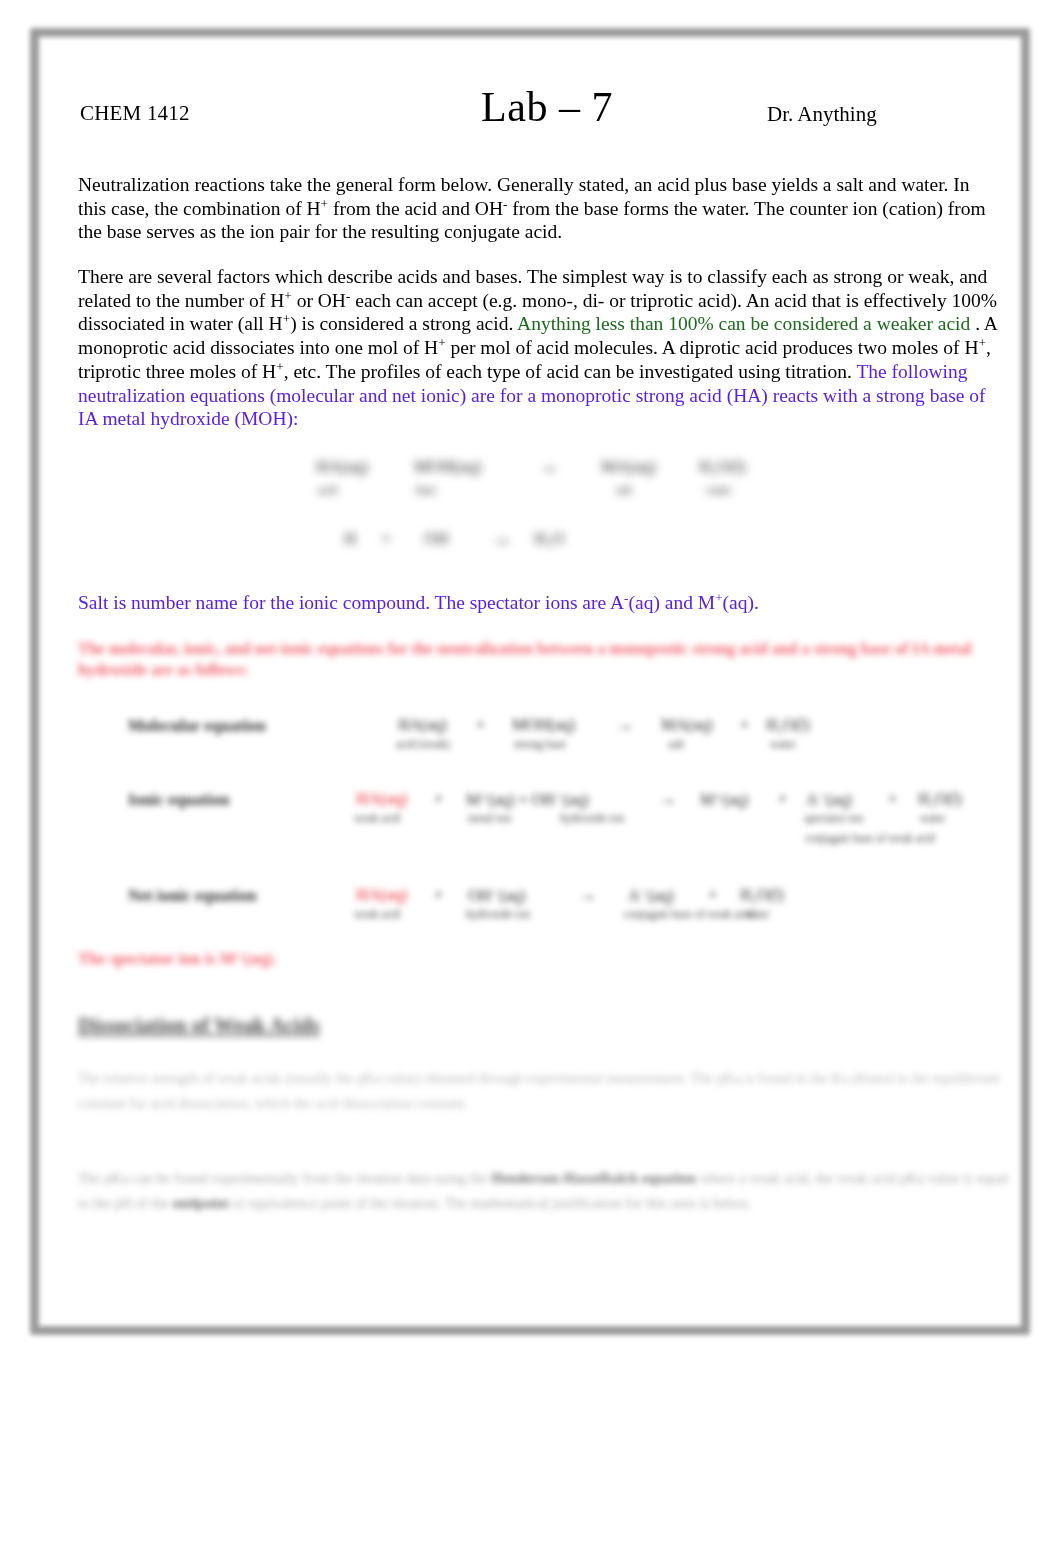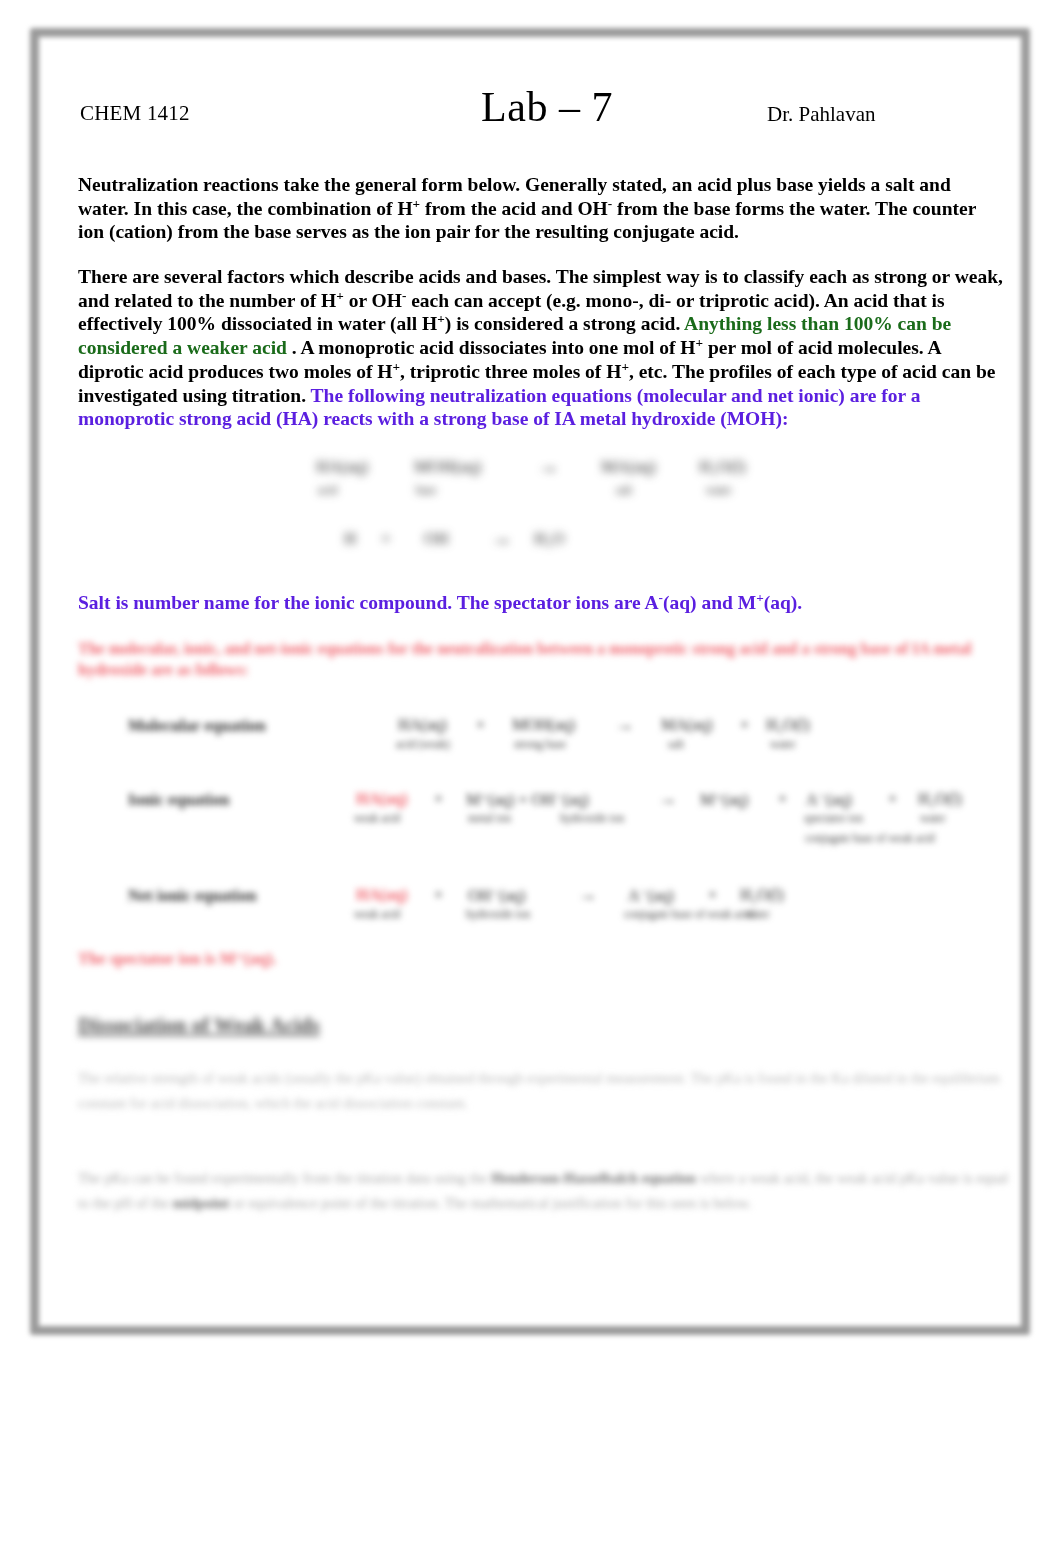--- a/index.html
+++ b/index.html
@@ -76,21 +76,20 @@
     color: #000;
   }
 
   
   .para {
     position: absolute;
     font-size: 19.5px;
     line-height: 23.7px;
     color: #000;
     text-align: left;
-    font-weight: bold;
   }
   sup { font-size: 0.68em; vertical-align: super; line-height: 0; }
 
   .c-green  { color: #1a6b1a; text-align: center; }
   .c-purple { color: #5b1fe0; }
 
   #para1 { left: 62px; top: 153px;  width: 912px; }
   #para2 { left: 62px; top: 245px;  width: 928px; }
   #salt-line { left: 62px; top: 571px; width: 920px; font-size: 19.5px; }
 
@@ -188,21 +187,21 @@
 </head>
 <body>
 
 <div id="page-frame"></div>
 <div id="page-inner-white"></div>
 
 <div id="content">
 
   <div class="hdr-left">CHEM 1412</div>
   <div class="hdr-title">Lab – 7</div>
-  <div class="hdr-right">Dr. Pahlavan</div>
+  <div class="hdr-right">Dr. Anything</div>
 
   <div class="para" id="para1"><span>Neutralization reactions</span><span>  take the general form below. Generally stated, an acid plus base yields a salt and water. In this case, the combination of H</span><sup>+</sup><span> from the acid and OH</span><sup>-</sup><span> from the base forms the water. The counter ion (cation) from the base serves as the ion pair for the resulting conjugate acid.</span></div>
 
   <div class="para" id="para2"><span> There are several factors which describe acids and bases. The simplest way is to classify each as strong or weak, and related to the number of H</span><sup>+</sup><span> or OH</span><sup>-</sup><span> each can accept (e.g. mono-, di- or triprotic acid). An acid that is effectively 100% dissociated in water (all H</span><sup>+</sup><span>) is considered a strong acid.  </span><span class="c-green">Anything less than 100% can be considered a weaker acid</span><span>  . A monoprotic  acid dissociates into one mol of H</span><sup>+</sup><span> per mol of acid molecules. A diprotic  acid produces two moles of H</span><sup>+</sup><span>, triprotic  three moles of H</span><sup>+</sup><span>, etc. The profiles of each type of acid can be investigated using titration. </span><span class="c-purple">The following neutralization equations (molecular and net ionic) are for a monoprotic strong acid (HA) reacts with a strong base of IA metal hydroxide (MOH):</span></div>
 
   <div class="blurred" id="eq-block-1">
     <span class="row" style="left:0px;   top:0px;">HA(aq)</span>
     <span class="row lbl" style="left:2px; top:27px;">acid</span>
 
     <span class="row" style="left:98px;  top:0px;">MOH(aq)</span>

